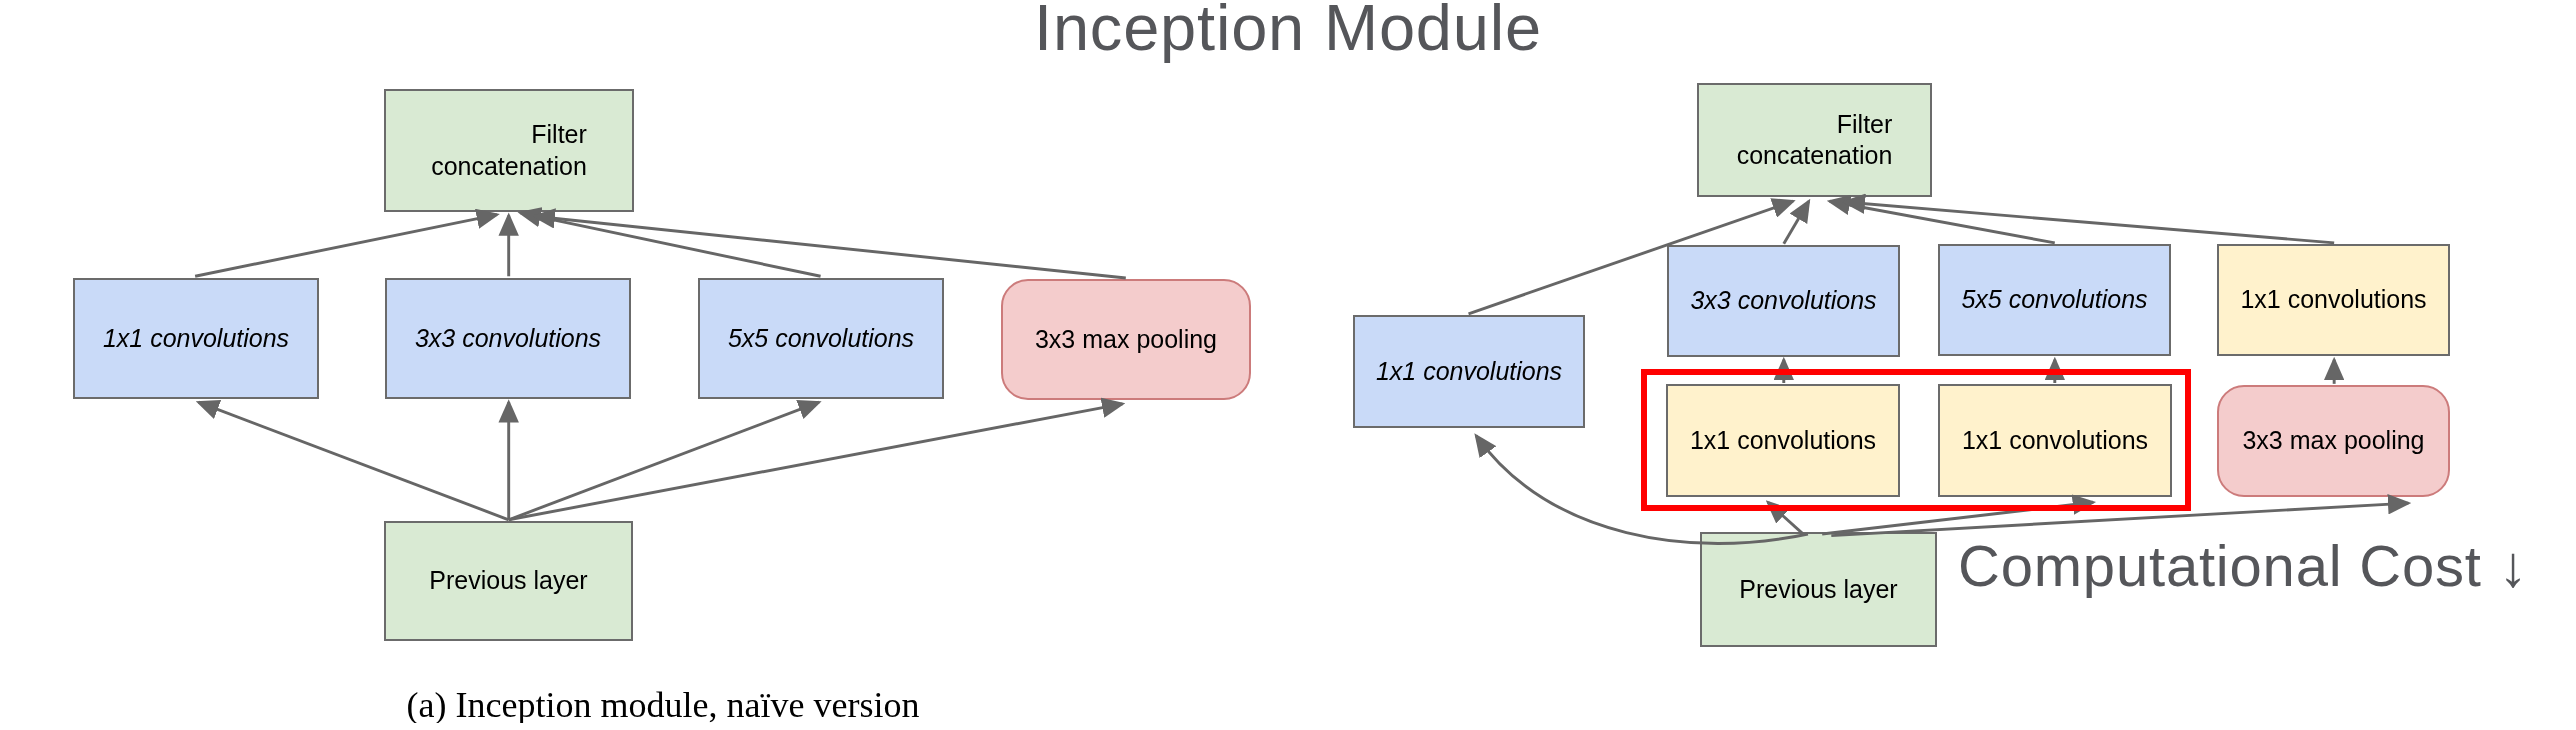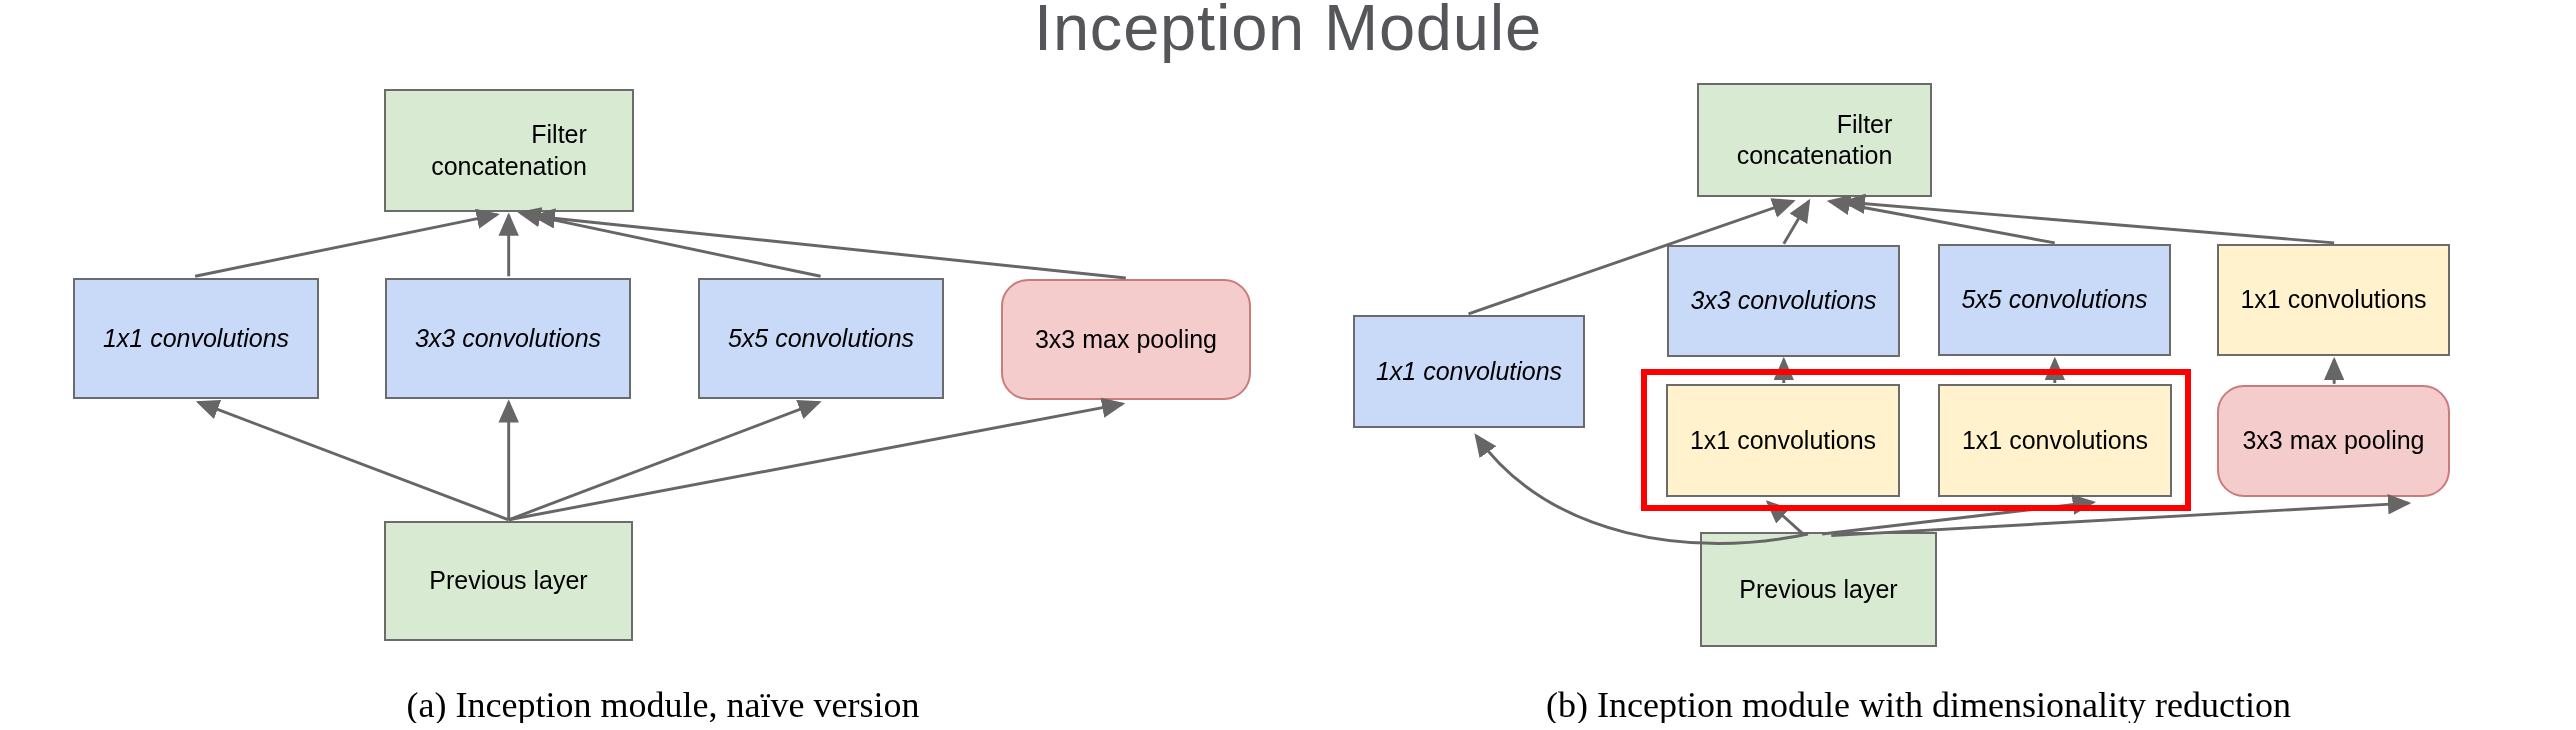--- a/index.html
+++ b/index.html
@@ -61,22 +61,22 @@
   <div class="box blue" style="left:1667px;top:245px;width:233px;height:112px;">3x3 convolutions</div>
   <div class="box blue" style="left:1938px;top:244px;width:233px;height:112px;">5x5 convolutions</div>
   <div class="box yellow" style="left:2217px;top:244px;width:233px;height:112px;">1x1 convolutions</div>
   <div class="box yellow" style="left:1666px;top:384px;width:234px;height:113px;">1x1 convolutions</div>
   <div class="box yellow" style="left:1938px;top:384px;width:234px;height:113px;">1x1 convolutions</div>
   <div class="box pink" style="left:2217px;top:385px;width:233px;height:112px;">3x3 max pooling</div>
   <div class="box green" style="left:1700px;top:532px;width:237px;height:115px;">Previous layer</div>
 
   <div class="highlight" style="left:1641px;top:369px;width:550px;height:142px;"></div>
 
+  <div class="annotation" style="left:1958px;top:532px;">Computational Cost ↓</div>
 
-  <div class="caption" style="left:1418px;top:684px;width:1001px;">(b) Inception module with dimensionality reduction</div>
 
   <svg class="arrows" width="2576" height="731" viewBox="0 0 3089 876">
     <defs>
       <marker id="ah" markerWidth="8" markerHeight="7" refX="7" refY="3.5" orient="auto">
         <path d="M0,0 L8,3.5 L0,7 Z" fill="#666666"></path>
       </marker>
     </defs>
     <g stroke="#666666" stroke-width="3.5" fill="none">
 
       <line x1="234" y1="331" x2="596" y2="257" marker-end="url(#ah)"></line>

